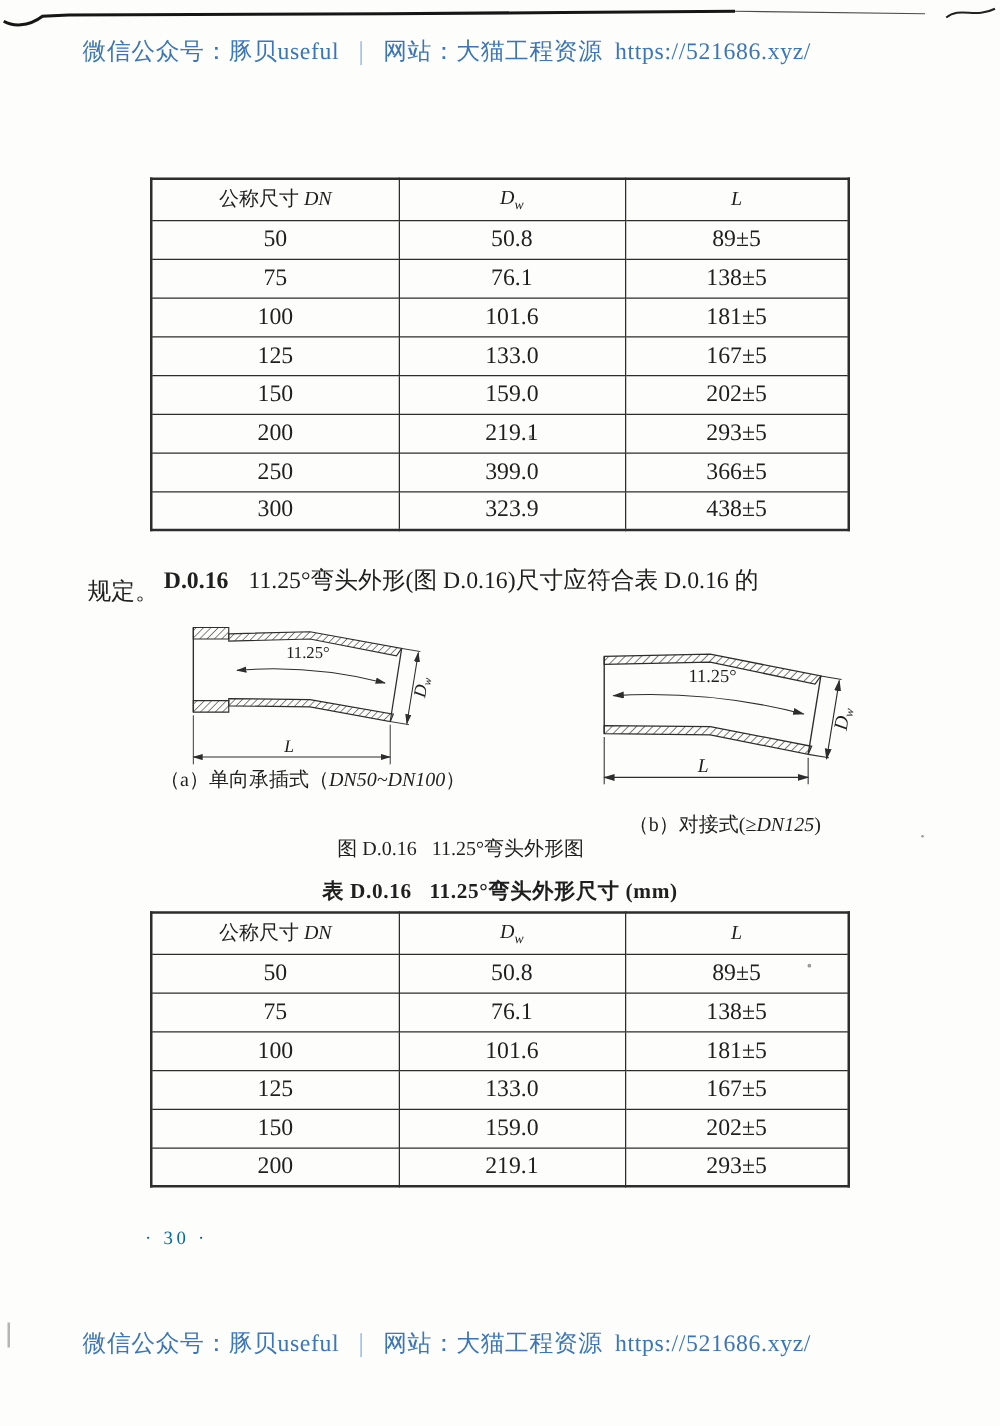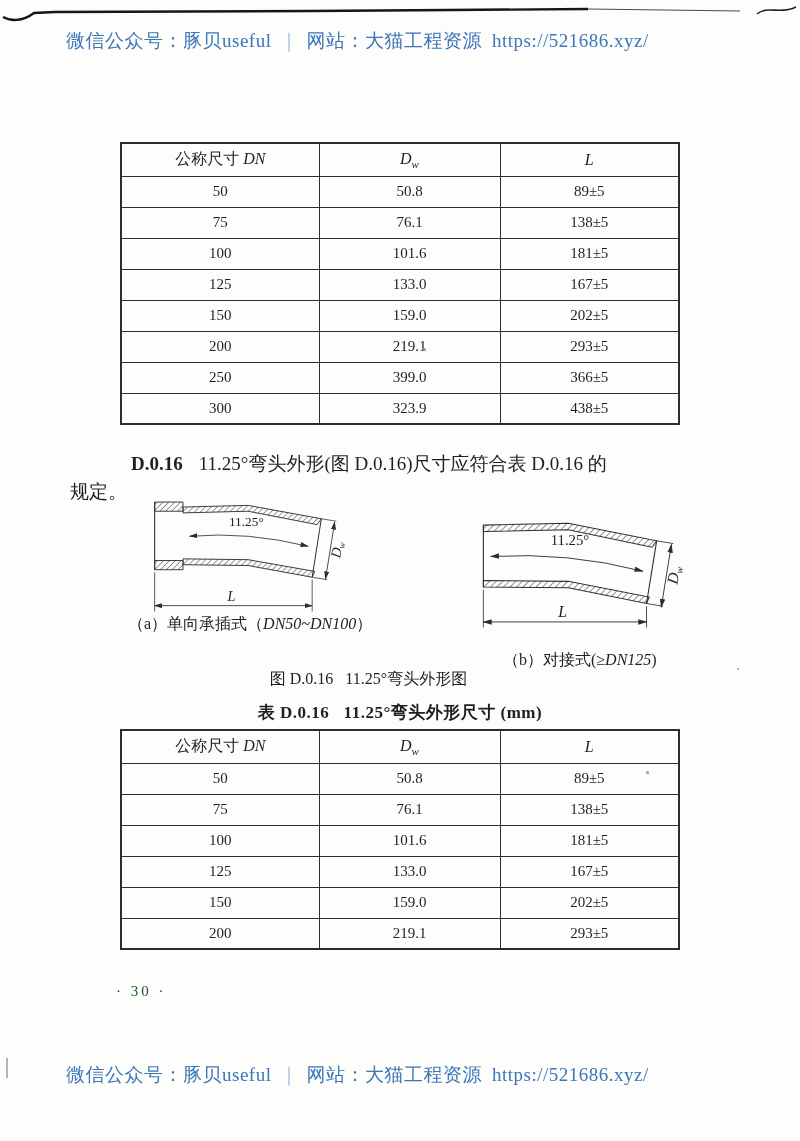--- a/index.html
+++ b/index.html
@@ -36,41 +36,41 @@
 
   table.dim {
     position: absolute; left: 120px; width: 558px;
     border-collapse: collapse; table-layout: fixed;
     border: 2px solid #2d2d2d;
   }
   #t1 { top: 142px; }
   #t2 { top: 729px; }
   table.dim td {
     border: 1px solid #2d2d2d; text-align: center;
-    padding: 0; height: 31px; font-size: 15px;
+    padding: 0; height: 31px; font-size: 19px;
   }
   table.dim tr.head td { height: 33px; font-size: 16px; }
   .it { font-style: italic; }
   sub.w { font-size: 11px; font-style: italic; }
 
   .clause-line { position: absolute; font-size: 19px; white-space: pre; }
   #clause-l1 { left: 112px; top: 429px; text-align: right; }
   #clause-l1 .num { font-weight: bold; margin-right: 16px; }
-  #clause-l2 { left: 70px; top: 479px; }
+  #clause-l2 { left: 70px; top: 460px; }
 
   .fig { position: absolute; }
   #fig-a { left: 148px; top: 487px; }
   #fig-b { left: 476px; top: 503px; }
   .fig-caption { position: absolute; font-size: 16px; white-space: pre; }
   #cap-a { left: 112px; top: 596px; }
   #cap-b { left: 487px; top: 632px; }
 
   #page-num {
     position: absolute; left: 116px; top: 983px;
-    font-size: 15px; letter-spacing: 3px; color: #14532d;
+    font-size: 15px; letter-spacing: 3px; color: #0369a1;
   }
   .speck { position: absolute; background: #9a9a9a; border-radius: 50%; }
   svg text { fill: #1f1f1f; }
 </style>
 </head>
 <body>
 
 <div id="page">
 
   <svg style="position:absolute;left:0;top:0;" width="800" height="26">

